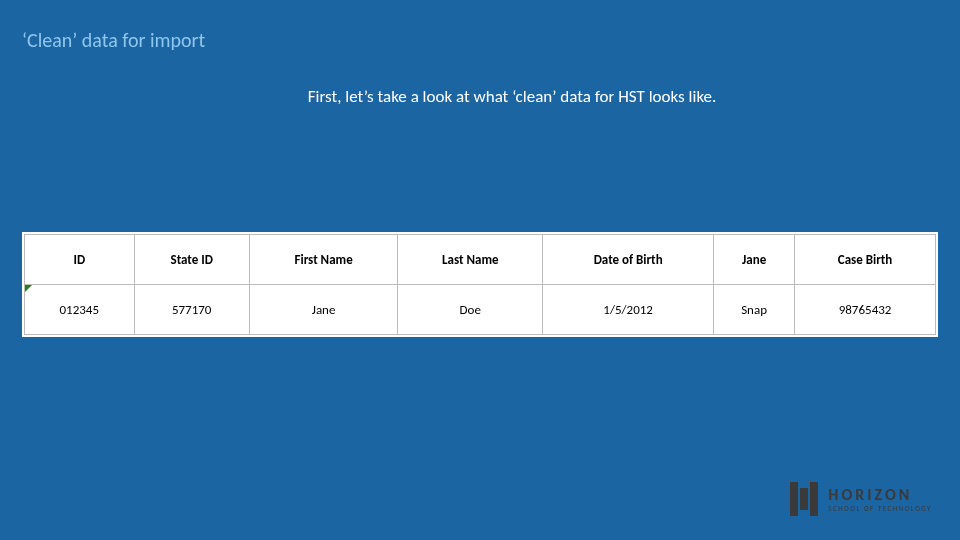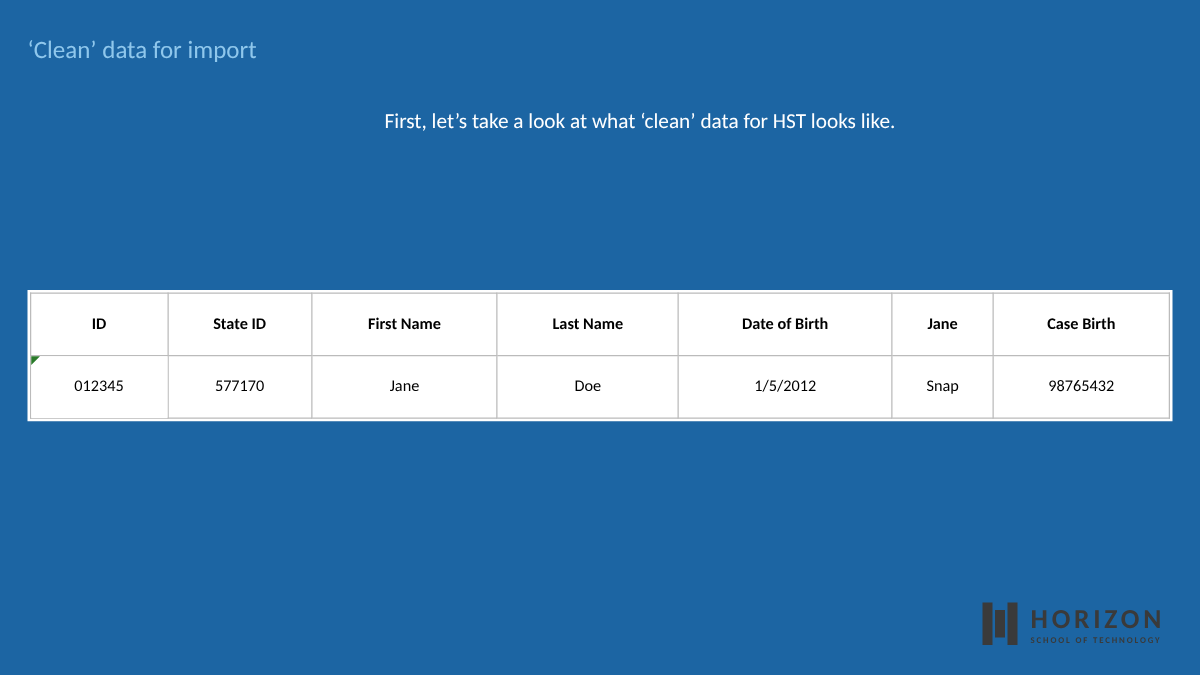--- a/index.html
+++ b/index.html
@@ -87,30 +87,29 @@
   .logo-bar.short {
     height: 22px;
   }
   .logo-text {
     display: flex;
     flex-direction: column;
     line-height: 1;
   }
   .logo-main {
     color: #3a3a3a;
-    font-size: 22px;
+    font-size: 16px;
     font-weight: 600;
     letter-spacing: 3px;
   }
   .logo-sub {
     color: #3a3a3a;
     font-size: 7px;
     letter-spacing: 1.5px;
     margin-top: 2px;
-    font-weight: bold;
   }
 </style>
 </head>
 <body>
 
 <div class="title">‘Clean’ data for import</div>
 
 <div class="subtitle">First, let’s take a look at what ‘clean’ data for HST looks like.</div>
 
 <div class="table-wrap">

